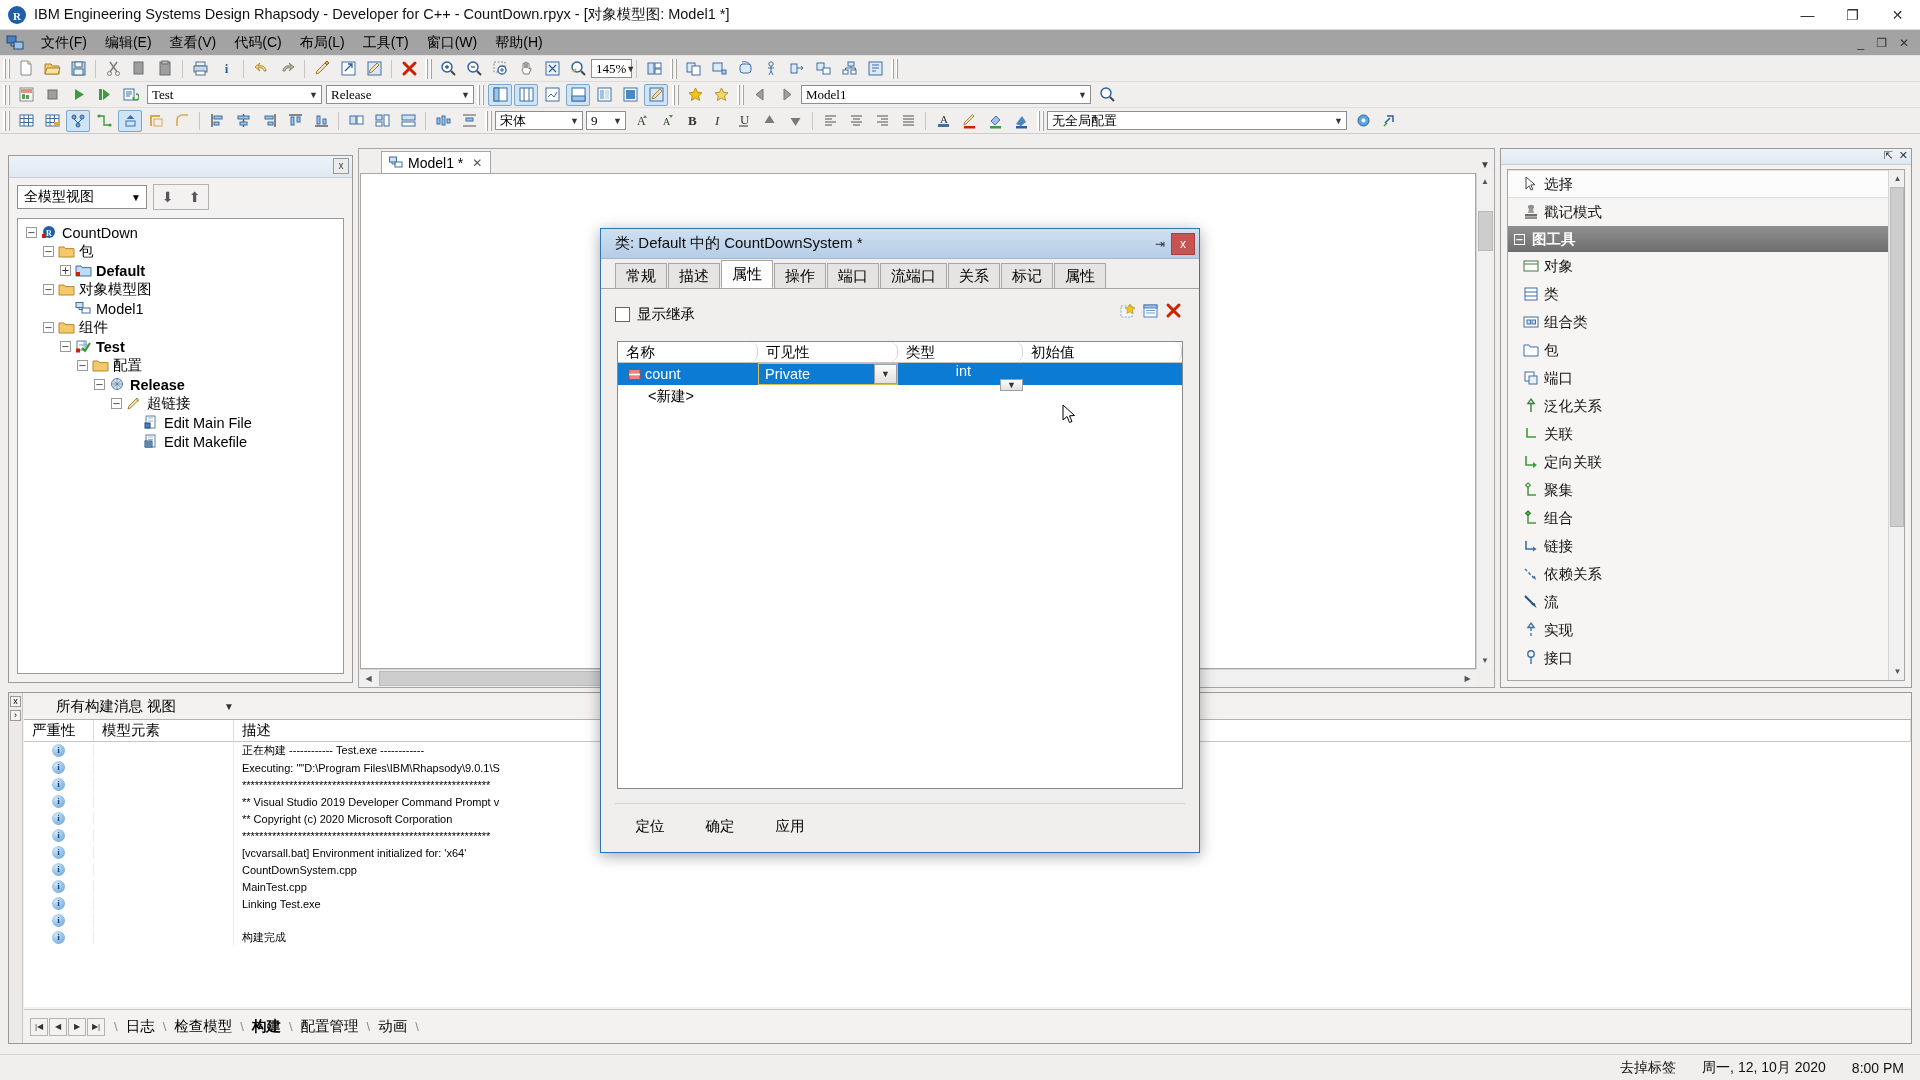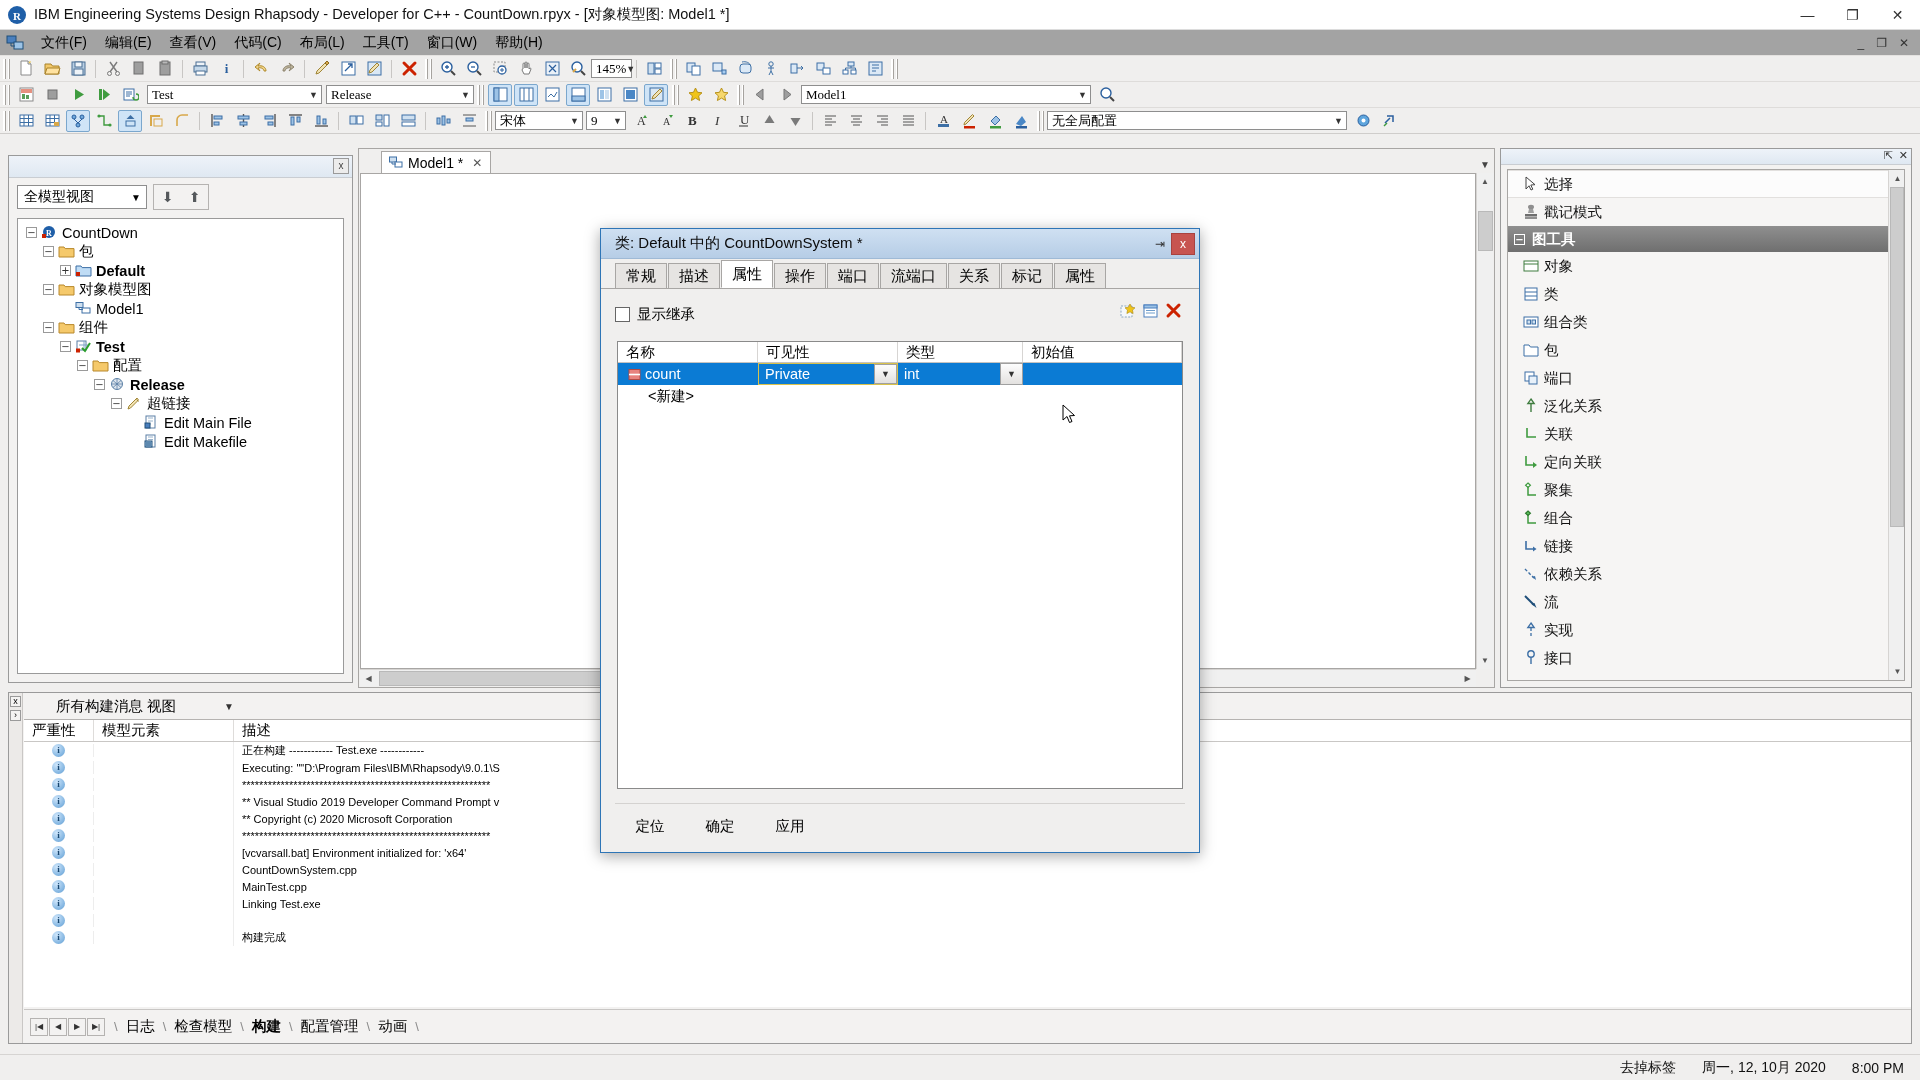--- a/index.html
+++ b/index.html
@@ -196,29 +196,29 @@
   }
   .dtab.sel { background:#fff; height:28px; font-weight:normal; border-bottom:1px solid #fff; position:relative; z-index:2;}
   .dlg-body { position:absolute; left:14px; right:14px; top:62px; bottom:55px; background:#f0efee; }
   .chk-row { display:flex; align-items:center; height:26px; margin-top:10px; position:relative;}
   .chkbox { width:15px; height:15px; border:1px solid #666; background:#fff; margin-right:7px;}
   .chk-row .lbl { font-size:14.5px; }
   .row-btns { position:absolute; right:2px; top:0px; display:flex; align-items:center; gap:4px;}
   .rb { width:19px; height:19px; display:flex; align-items:center; justify-content:center;}
   .tbl-wrap { position:absolute; left:2px; right:2px; top:50px; bottom:8px; background:#fff; border:1px solid #8a8a8a; }
   .tbl-head { display:flex; height:21px; border-bottom:1px solid #c5c3c1; }
-  .th { font-size:14.5px; padding-left:8px; display:flex; align-items:center; border-right:1px solid #d7d5d3;}
+  .th { font-size:14.5px; padding-left:8px; display:flex; align-items:center; border-right:1px solid #d7d5d3;border-radius:8px;}
   .th.c1 { width:140px; } .th.c2 { width:140px; } .th.c3 { width:125px; } .th.c4 { flex:1; }
   .tr { display:flex; height:22px; align-items:stretch; }
   .tr.selrow { background:#0b7bd4; color:#fff; }
   .cell { display:flex; align-items:center; font-size:14.5px; }
   .cell.c1 { width:140px; padding-left:4px; }
   .cell.c2 { width:140px; padding-left:6px; border:1px solid #d9c24b; }
   .cell.c2 .dd { margin-left:auto; width:23px; height:100%; background:linear-gradient(#fdfdfd,#e3e1df); border:1px solid #a0a0a0; display:flex; align-items:center; justify-content:center; color:#333; font-size:9px;}
-  .cell.c3 { width:125px; padding-left:6px; }
+  .cell.c3 { width:125px; padding-left:6px;flex-direction:column; }
   .cell.c3 .dd { margin-left:auto; width:23px; height:100%; background:linear-gradient(#fdfdfd,#e3e1df); border:1px solid #a0a0a0; display:flex; align-items:center; justify-content:center; color:#333; font-size:9px;}
   .cell.c4 { flex:1; }
   .attr-ico { width:13px; height:13px; margin:0 4px 0 6px; flex:none; }
   .tr.newrow { color:#000; background:#fff; font-size:14.5px;}
   .tr.newrow .cell.c1 { padding-left:30px; }
   .dlg-foot { position:absolute; left:14px; bottom:12px; display:flex;text-align:right; }
   .dbtn {
     min-width:70px; height:28px; display:flex; align-items:center; justify-content:center;
     font-size:14.5px; background:#f0efee; border:1px solid transparent; padding:0 12px;
   }

